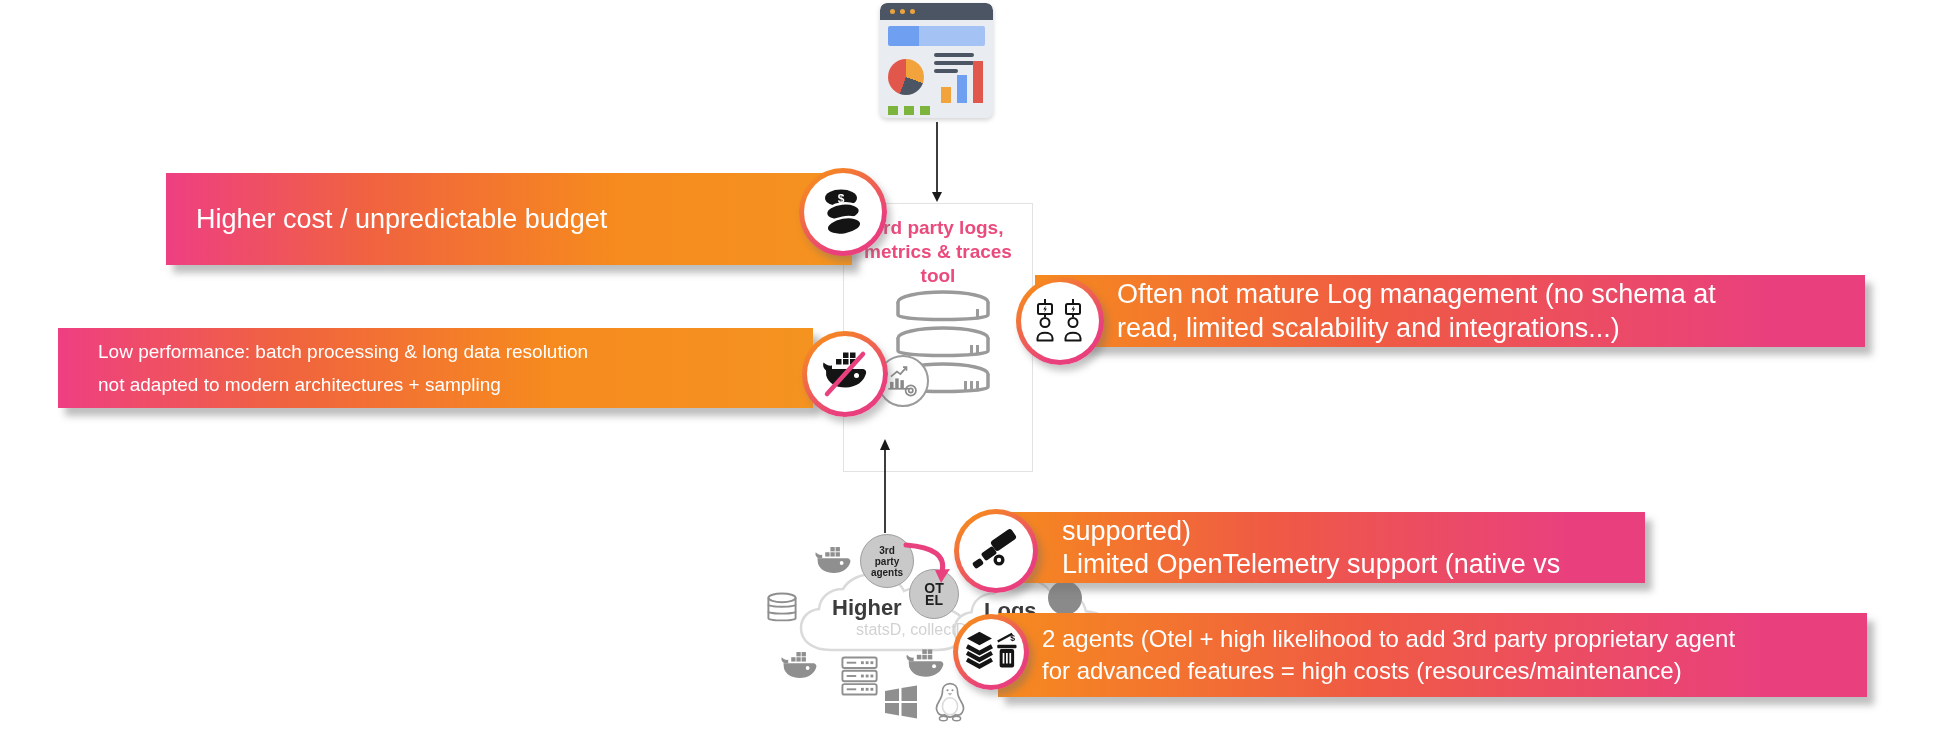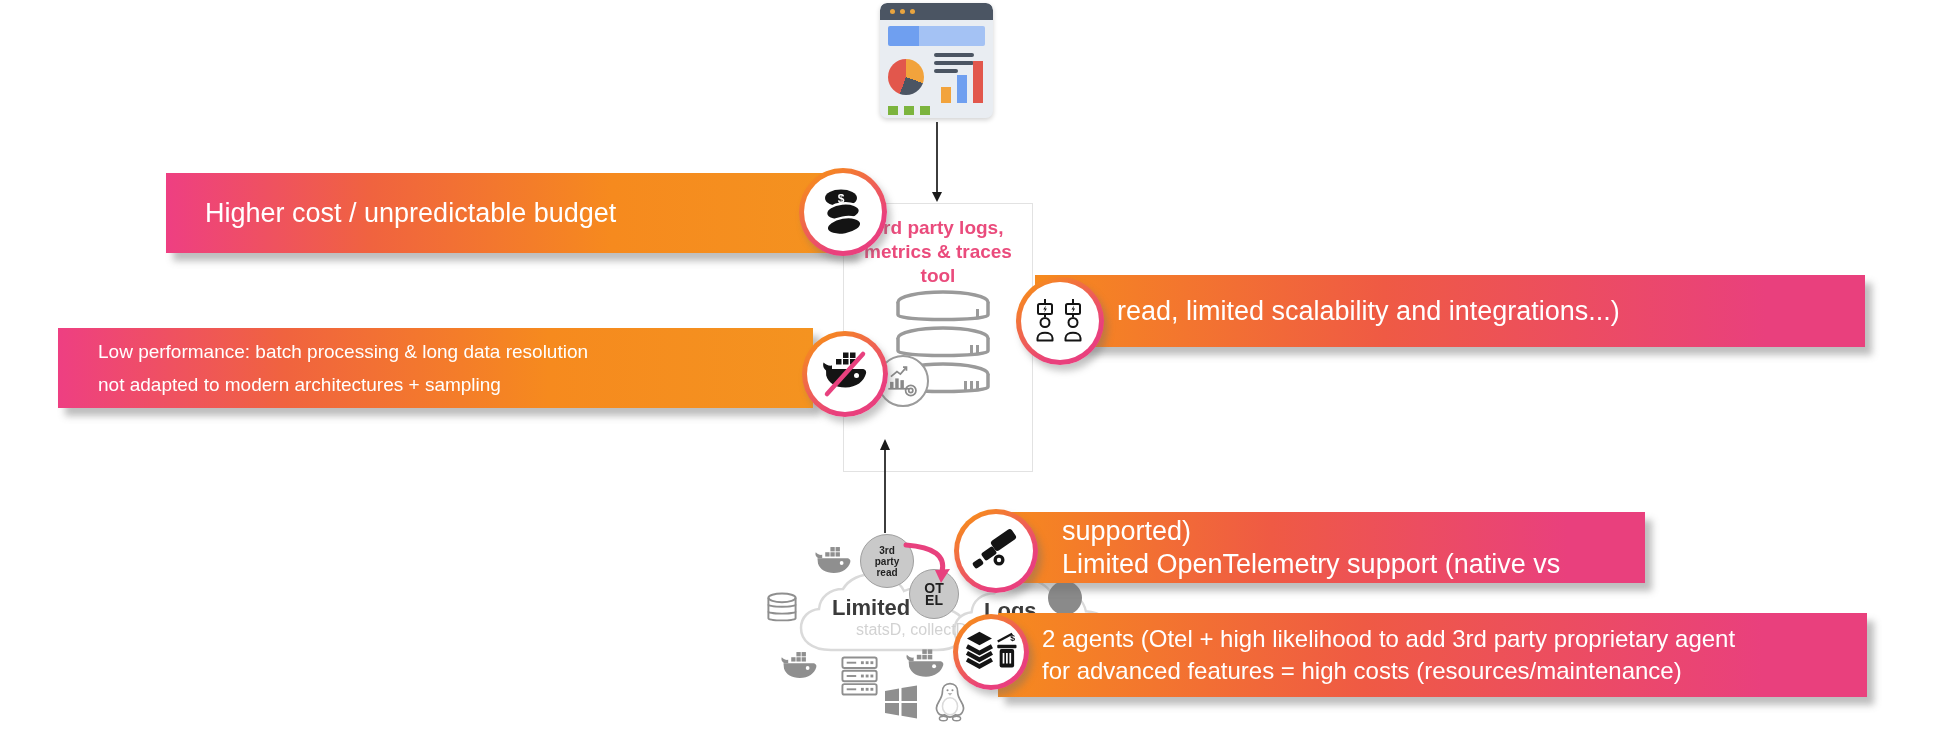--- a/index.html
+++ b/index.html
@@ -35,21 +35,21 @@
   .db-svg { position:absolute; left:893px; top:290px; z-index:2; }
   .factory-circle { position:absolute; left:877px; top:355px; width:52px; height:52px; border:2px solid #9b9b9b;
                     border-radius:50%; background:#fff; z-index:3; display:flex; align-items:center; justify-content:center; }
 
   
   .banner { position:absolute; color:#ffffff; z-index:5; display:flex; flex-direction:column;
             justify-content:center; box-shadow:7px 8px 7px rgba(110,110,110,0.45); }
   .bline { white-space:nowrap; }
   .grad-po { background:linear-gradient(90deg,#ee3f82 0%, #f0633f 30%, #f68a1e 65%, #f49320 100%); }
   .grad-op { background:linear-gradient(90deg,#f68a1e 0%, #ef5a44 42%, #e9407d 88%); }
-  .b1 { left:166px; top:173px; width:686px; height:80px; font-size:27px; padding-left:39px; }
+  .b1 { left:166px; top:173px; width:686px; height:92px; font-size:27px; padding-left:30px; }
   .b2 { left:58px;  top:328px; width:755px; height:80px; font-size:19px; line-height:33px; padding-left:40px; }
   .b3 { left:1035px; top:275px; width:830px; height:72px; font-size:27px; line-height:34px; padding-left:82px; }
   .b4 { left:1000px; top:512px; width:645px; height:71px; font-size:27px; line-height:33px; padding-left:62px; }
   .b5 { left:998px;  top:613px; width:869px; height:84px; font-size:24px; line-height:32px; padding-left:44px; }
 
   
   .icon-circle { position:absolute; border-radius:50%; padding:5px; z-index:6; display:flex;
                  background:linear-gradient(145deg,#f68a1e 12%, #e9407d 72%);
                  box-shadow:4px 6px 7px rgba(110,110,110,0.4); }
   .icon-inner { flex:1; background:#ffffff; border-radius:50%; display:flex; align-items:center; justify-content:center; }
@@ -151,20 +151,21 @@
   <div class="banner grad-po b1">
     <div class="bline">Higher cost / unpredictable budget</div>
   </div>
 
   <div class="banner grad-po b2">
     <div class="bline">Low performance: batch processing &amp; long data resolution</div>
     <div class="bline">not adapted to modern architectures + sampling</div>
   </div>
 
   <div class="banner grad-op b3">
+    <div class="bline">Often not mature Log management (no schema at</div>
     <div class="bline">read, limited scalability and integrations...)</div>
   </div>
 
   <div class="banner grad-op b4">
     <div class="bline">supported)</div>
     <div class="bline">Limited OpenTelemetry support (native vs</div>
   </div>
 
   <div class="banner grad-op b5">
     <div class="bline">2 agents (Otel + high likelihood to add 3rd party proprietary agent</div>
@@ -260,28 +261,28 @@
     </svg>
   </div>
     </div>
 
   <svg class="scene" style="left:793px; top:572px;" width="182" height="84" viewBox="0 0 182 84">
     <path d="M38 78 C18 78 8 68 8 56 C8 45 16 38 26 37 C27 25 37 17 50 17 C56 7 68 2 80 2 C95 2 106 9 111 19 C114 17.5 118 16.5 122 16.5 C135 16.5 144 25 146 36 C161 37 173 45 173 57 C173 70 161 78 144 78 Z" fill="#ffffff" stroke="#dadada" stroke-width="2.5"></path>
   </svg>
   <svg class="scene" style="left:946px; top:577px;" width="175" height="80" viewBox="0 0 182 84">
     <path d="M38 78 C18 78 8 68 8 56 C8 45 16 38 26 37 C27 25 37 17 50 17 C56 7 68 2 80 2 C95 2 106 9 111 19 C114 17.5 118 16.5 122 16.5 C135 16.5 144 25 146 36 C161 37 173 45 173 57 C173 70 161 78 144 78 Z" fill="#ffffff" stroke="#dadada" stroke-width="2.5"></path>
   </svg>
-  <div class="cloud-label" style="left:832px; top:595px;">Limited</div>
+  <div class="cloud-label" style="left:832px; top:595px;">Higher</div>
   <div class="cloud-sub" style="left:856px; top:621px;">statsD, collectD.</div>
   <div class="cloud-label" style="left:984px; top:598px;">Logs</div>
 
   <div class="gray-dot"></div>
 
   <div class="bubble agent-bubble">
-    <div class="wrap">3rd party read</div>
+    <div class="wrap">3rd party agents</div>
   </div>
   <div class="bubble otel-bubble">
     <div class="wrap">OTEL</div>
   </div>
 
   <svg class="gicon" style="left:814px; top:545px;" width="38" height="30" viewBox="0 0 44 34">
     <g fill="#8f8f8f">
       <rect x="13" y="8" width="5" height="5"></rect>
         <rect x="19" y="8" width="5" height="5"></rect>
         <rect x="25" y="8" width="5" height="5"></rect>

